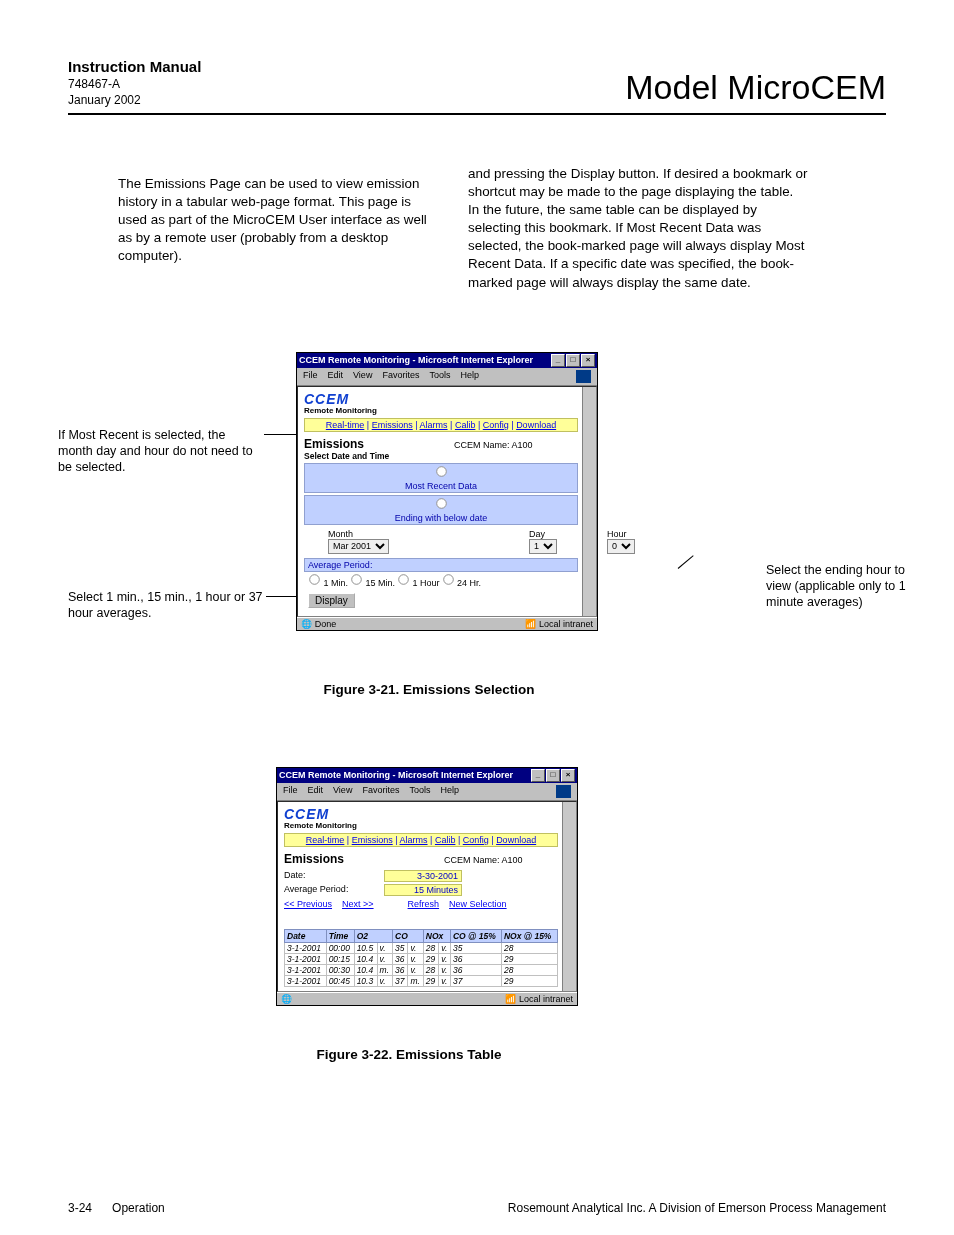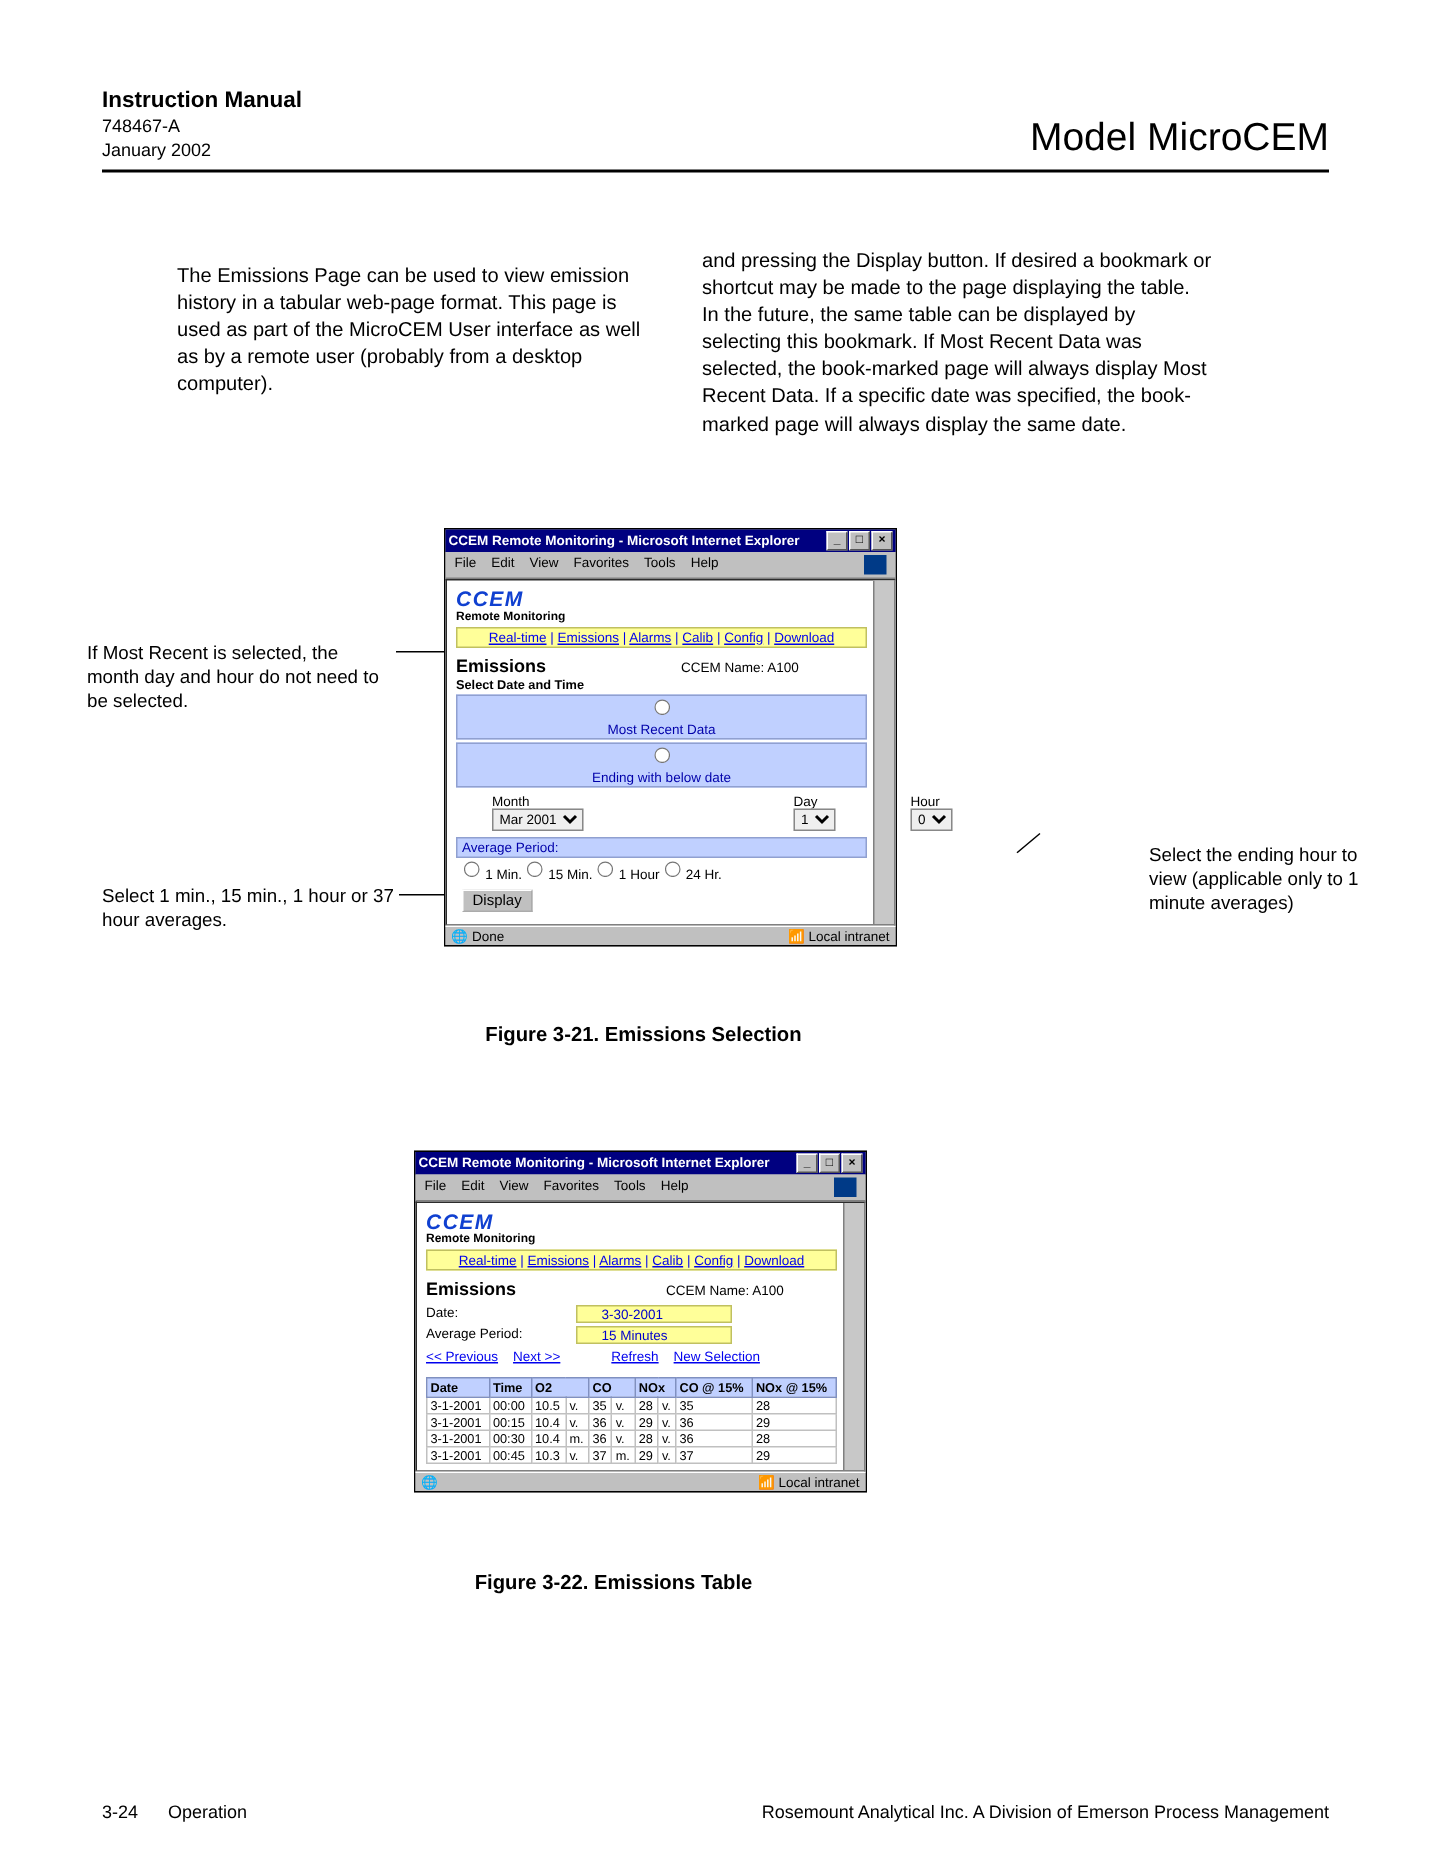--- a/index.html
+++ b/index.html
@@ -27,21 +27,21 @@
     font-weight: bold;
   }
   .hdr-sub {
     font-size: 12px;
     margin-top: 2px;
   }
   .hdr-right {
     position: absolute;
     right: 0;
     bottom: 6px;
-    font-size: 26px;
+    font-size: 34px;
     font-family: Arial, sans-serif;
   }
   .content {
     position: relative;
     margin-top: 50px;
   }
   .two-col {
     display: flex;
     gap: 40px;
   }
@@ -228,30 +228,32 @@
     align-items: center;
   }
   .fig-caption {
     text-align: center;
     font-weight: bold;
     font-size: 13.5px;
   }
   .yellow-cell {
     background: #ffff99;
     border: 1px solid #c0c060;
-    padding: 0 16px;
+    padding: 0 3px;
     color: #0000cc;
     display: inline-block;
     min-width: 70px;
+    text-align: right;
   }
   .tbl {
     border-collapse: collapse;
     width: 100%;
     font-size: 8.5px;
-    margin-top: 9px;
+    margin-top: 20px;
+    font-style: italic;
   }
   .tbl th {
     background: #c0d0ff;
     border: 1px solid #8090c0;
     padding: 1px 2px;
     font-weight: bold;
     text-align: left;
   }
   .tbl td {
     border: 1px solid #c0c0c0;

